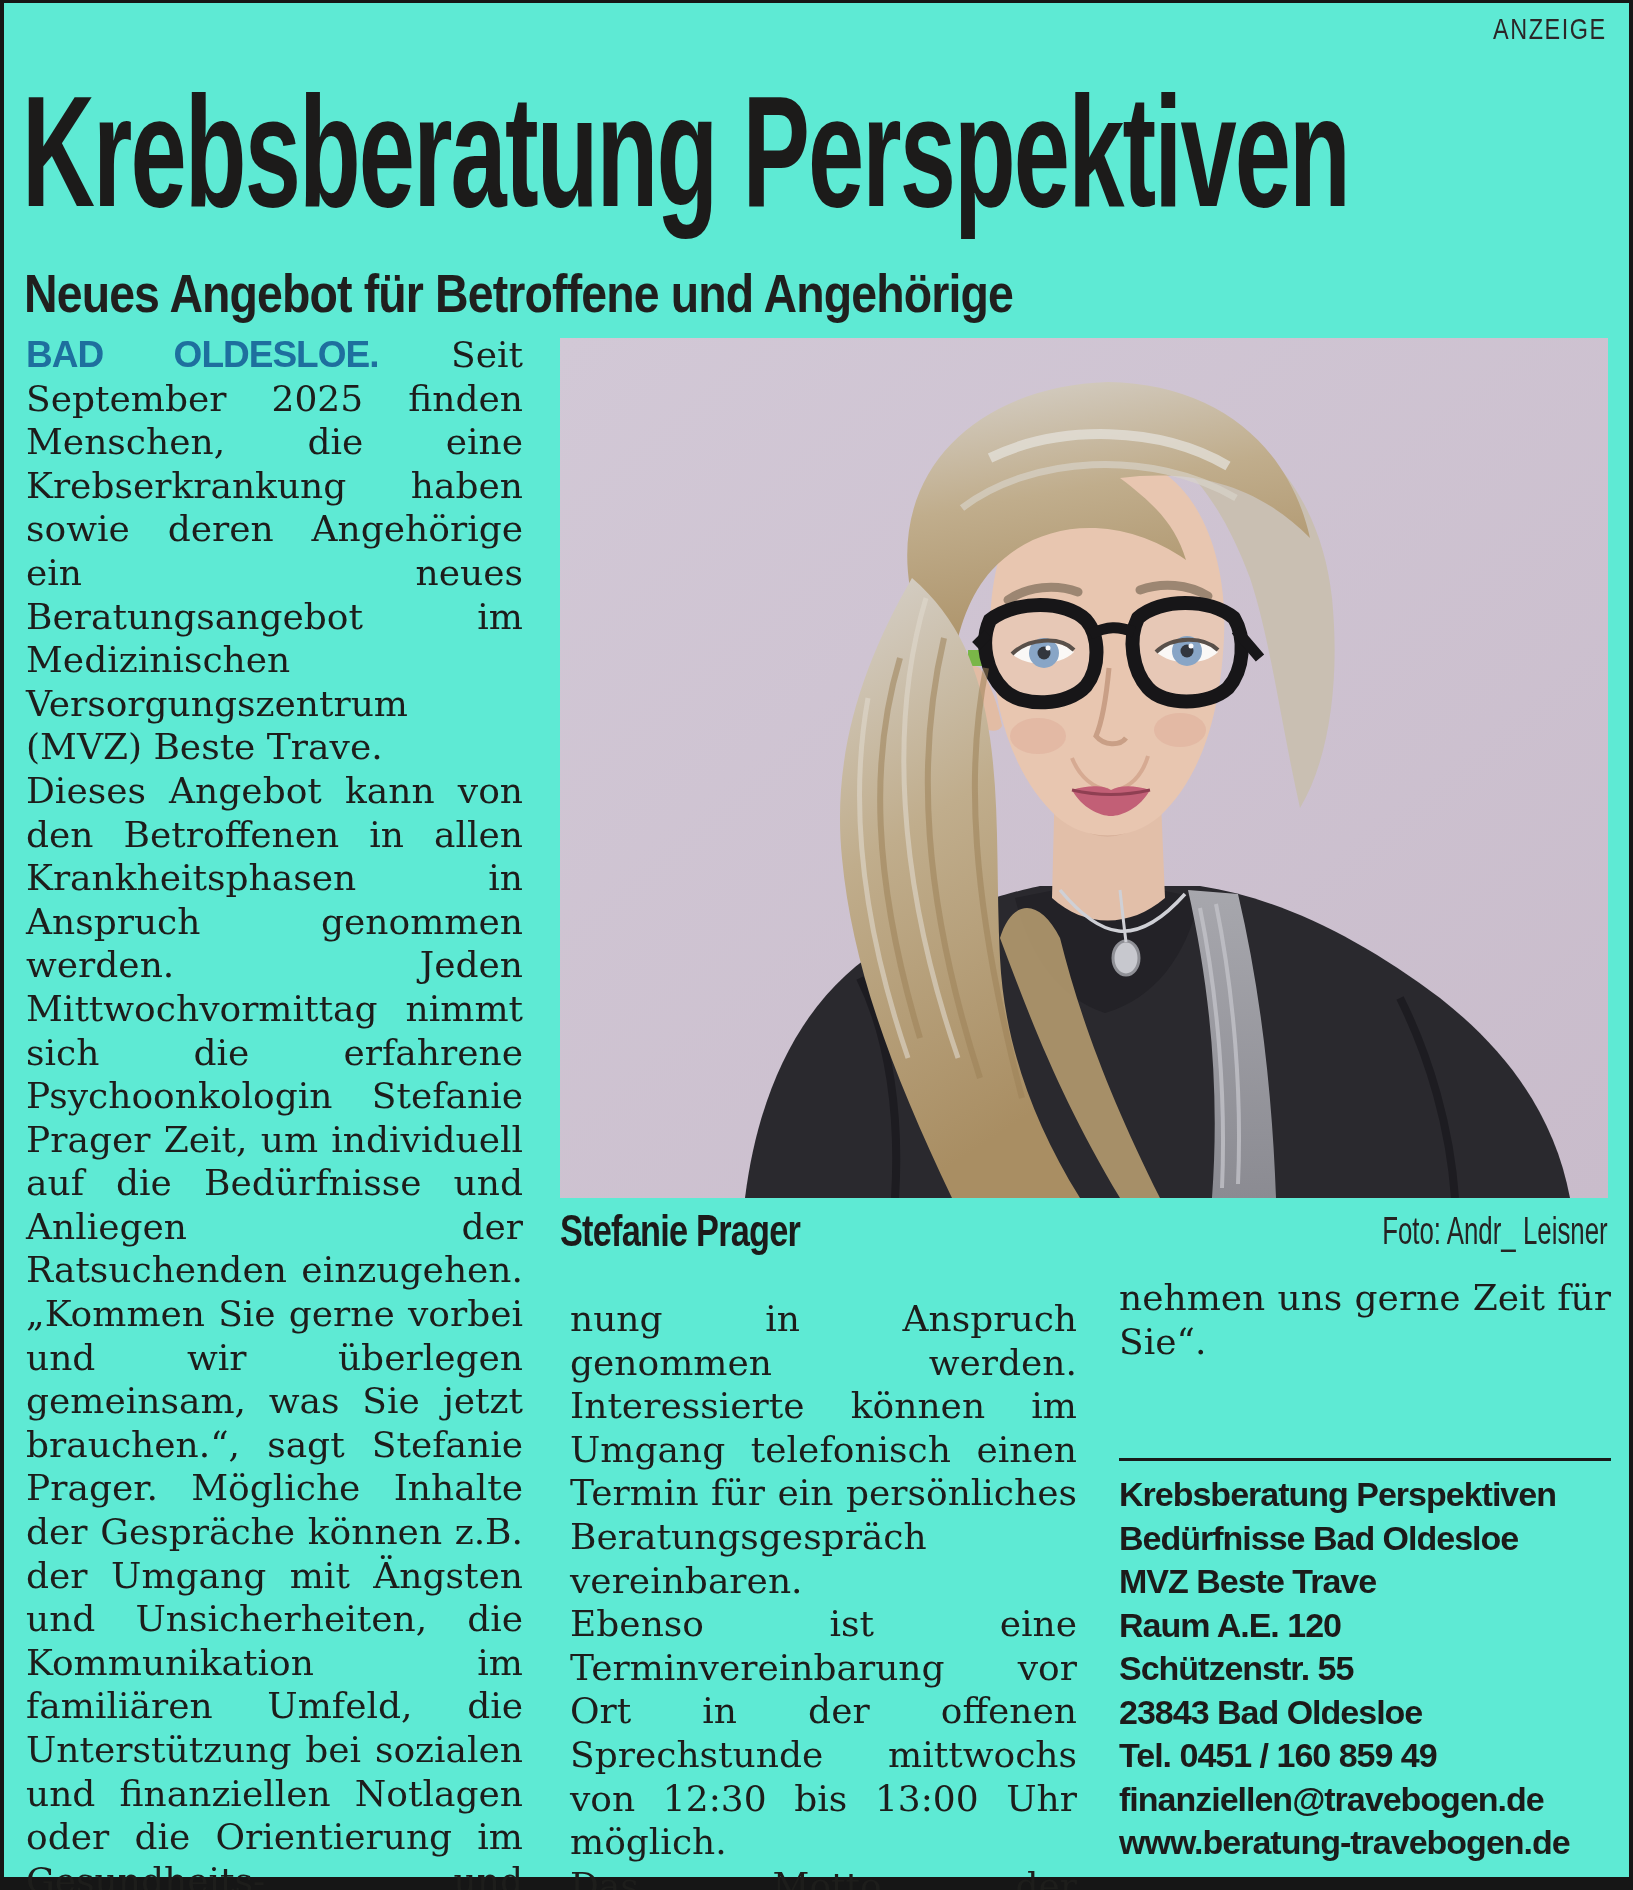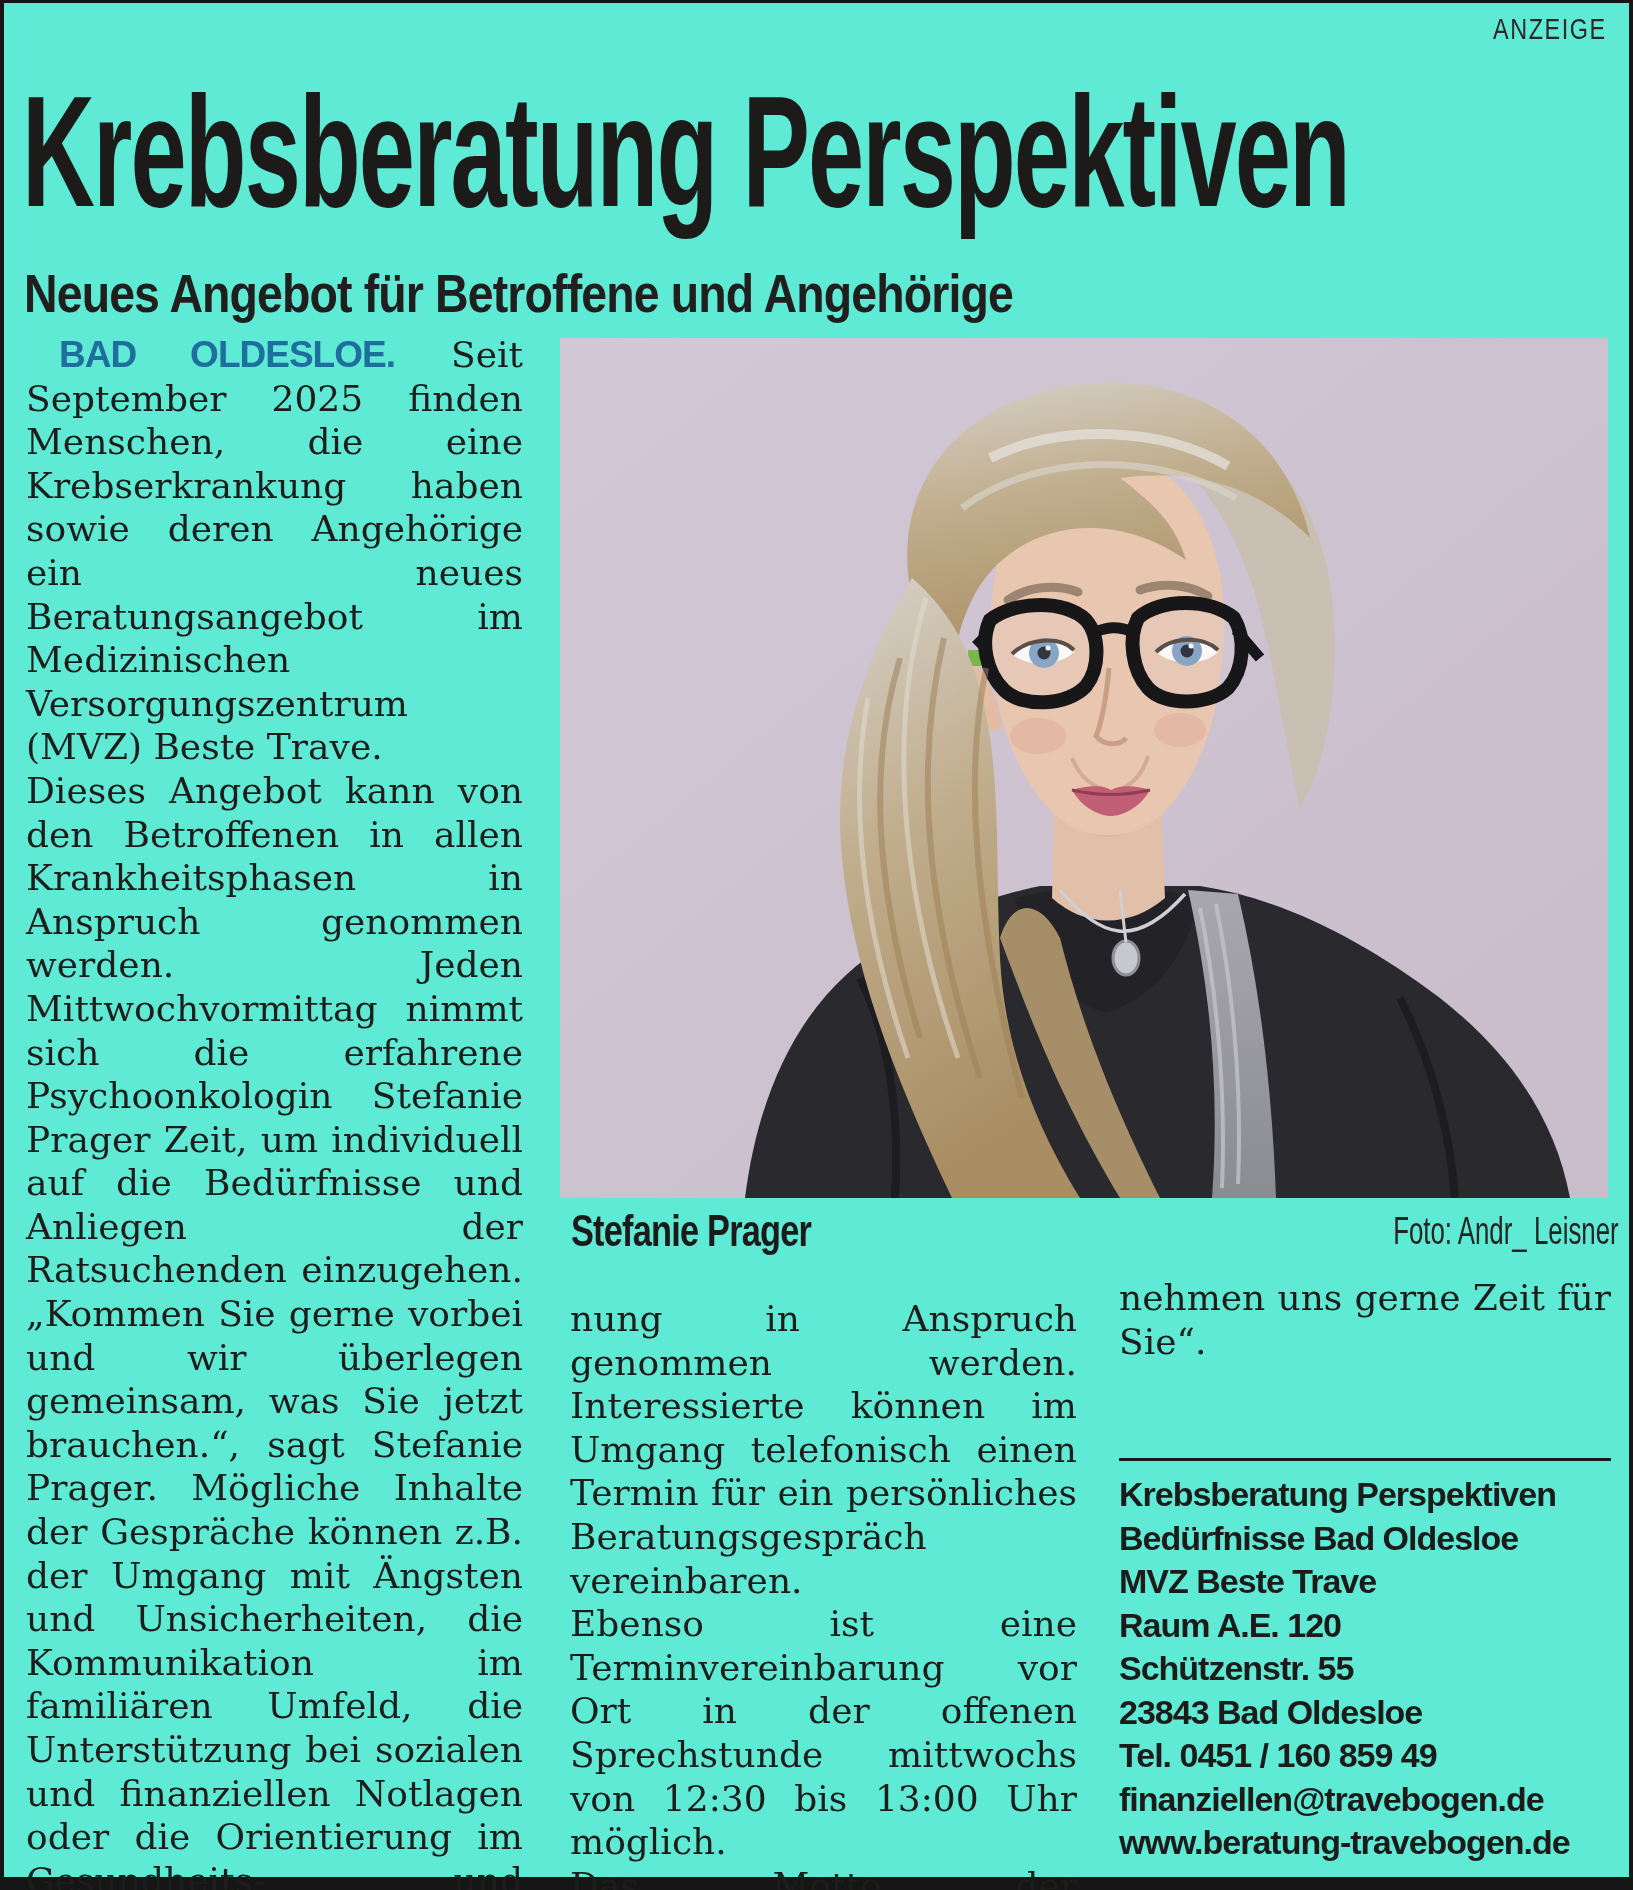--- a/index.html
+++ b/index.html
@@ -35,28 +35,28 @@
     font-family:"DejaVu Serif","Liberation Serif",serif;
     font-size:36px;line-height:43.6px;color:#1d1d1b;
     text-align:justify;
   }
   .bodycol p{margin:0;}
   .col1{left:26px;top:333px;width:497px;}
   .col2{left:570px;top:1297px;width:507px;}
   .col3{left:1119px;top:1276px;width:492px;}
   .lead{
     font-family:"Liberation Sans",sans-serif;font-weight:700;
-    color:#1e6f9e;font-size:37px;letter-spacing:-1px;margin-left:33px;
+    color:#1e6f9e;font-size:37px;letter-spacing:-1px;
   }
 
   .photo-wrap{position:absolute;left:560px;top:338px;width:1048px;height:860px;}
   .photo-wrap svg{display:block;}
 
   .caption-row{
-    position:absolute;left:560px;top:1206px;width:1048px;height:60px;margin-left:11px;
+    position:absolute;left:560px;top:1206px;width:1048px;height:60px;
   }
   .caption-name{
     position:absolute;left:0;top:0;
     font-size:44px;font-weight:700;letter-spacing:-1px;color:#1c1b1a;
     white-space:nowrap;transform:scaleX(0.78);transform-origin:left top;
   }
   .caption-credit{
     position:absolute;right:0;top:4px;
     font-size:38px;font-weight:400;letter-spacing:0;color:#262423;
     white-space:nowrap;transform:scaleX(0.68);transform-origin:right top;

